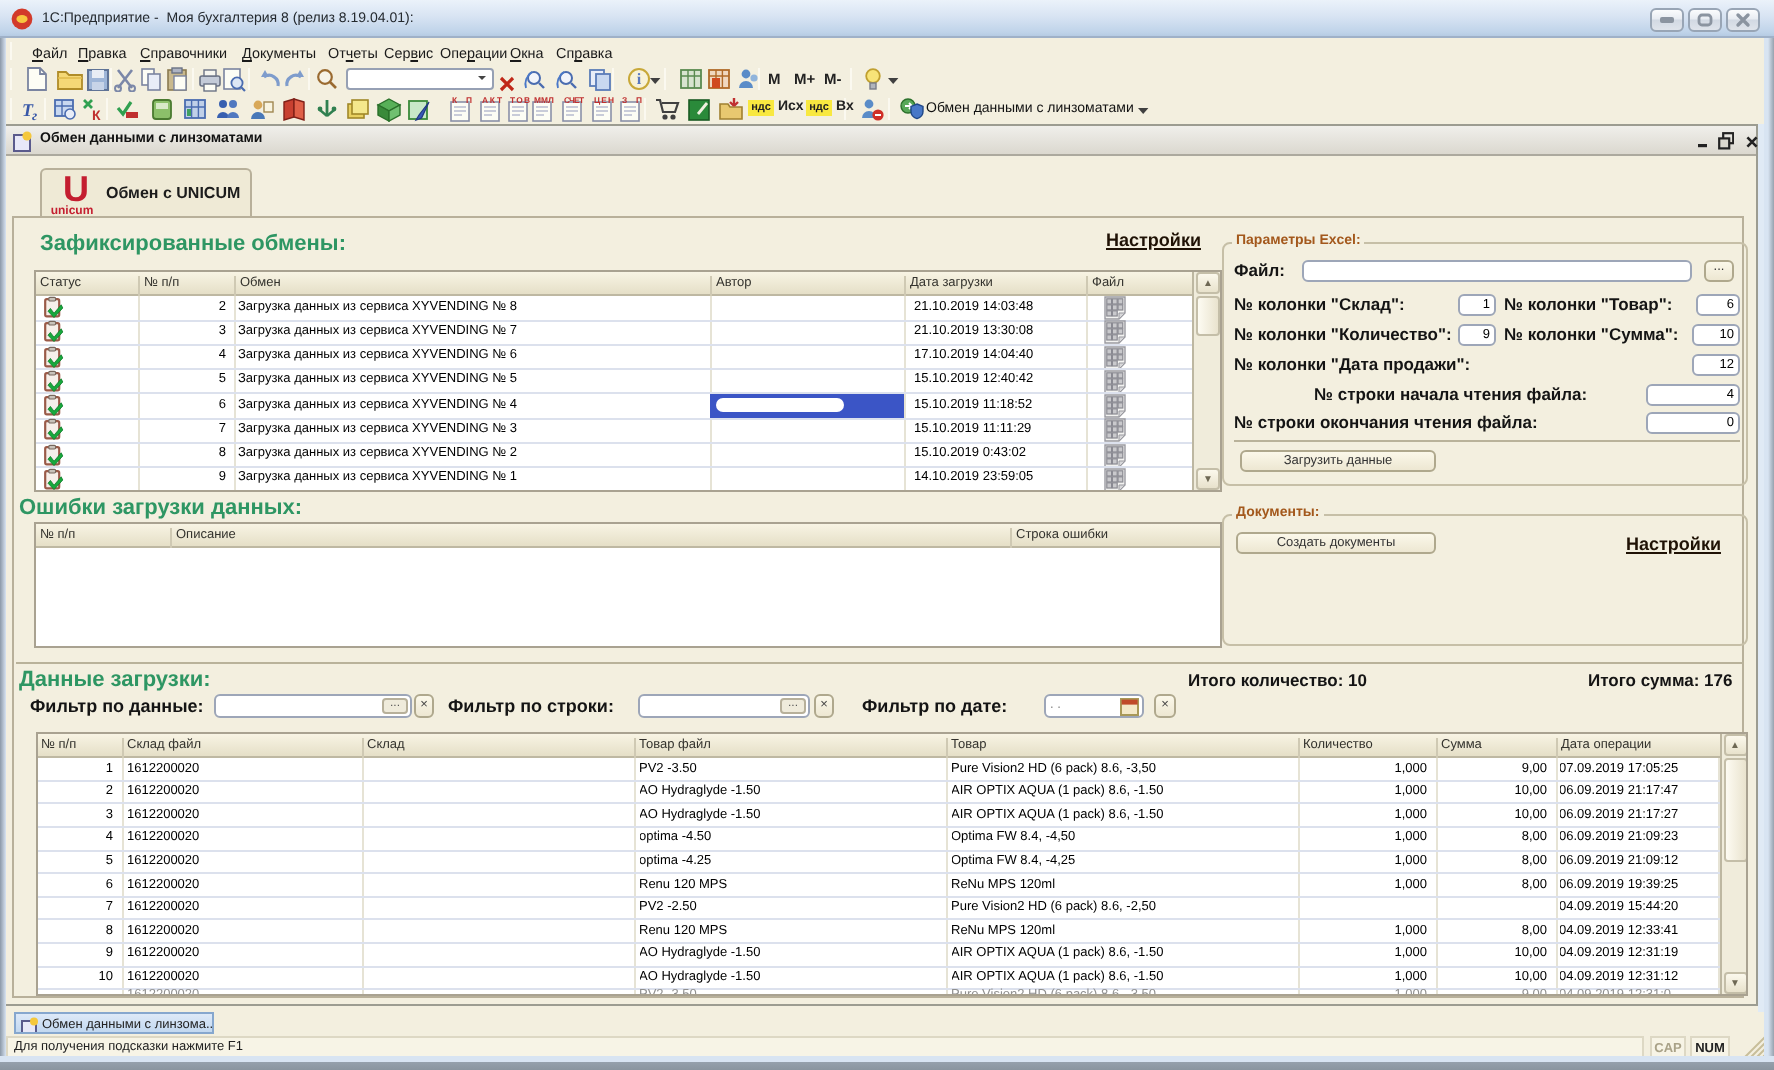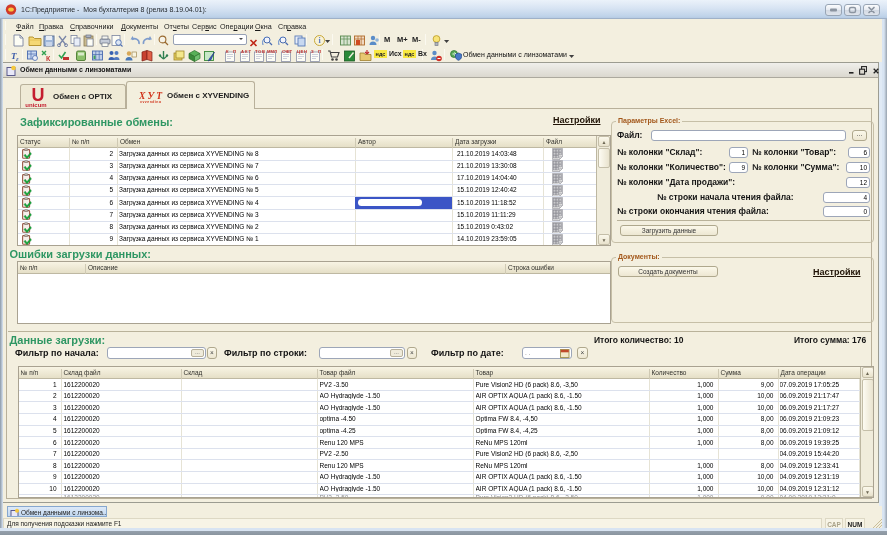--- a/index.html
+++ b/index.html
@@ -347,28 +347,21 @@
       </svg>
     <svg class="abs" style="left:870px;top:5px" width="6" height="6">
         <path d="M0.7 0.7 L5.3 5.3 M5.3 0.7 L0.7 5.3" stroke="#222" stroke-width="1.3"></path>
       </svg>
   </div>
   <div class="abs tab" id="tab1">
       <span style="position:absolute;left:4px;top:0px;"><svg width="26" height="23" viewBox="0 0 26 23">
           <text x="13" y="15.5" font-size="18" font-weight="bold" fill="#C41E30" text-anchor="middle">U</text>
           <text x="11" y="22" font-size="6" font-weight="bold" fill="#C41E30" text-anchor="middle">unicum</text>
         </svg></span>
-      <span style="position:absolute;left:32px;top:7px;">Обмен с OPTIX</span>
-    </div>
-  <div class="abs tab" id="tab2">
-      <span style="position:absolute;left:12px;top:8px;"><svg width="24" height="13" viewBox="0 0 24 13">
-          <text x="0" y="8.5" font-size="9.5" font-weight="bold" font-style="italic" fill="#D03018" font-family="Liberation Serif" textLength="23">ХУТ</text>
-          <text x="1" y="12.5" font-size="3.4" font-weight="bold" fill="#D03018" textLength="21">xyvending</text>
-        </svg></span>
-      <span style="position:absolute;left:40px;top:9px;">Обмен с XYVENDING</span>
+      <span style="position:absolute;left:32px;top:7px;">Обмен с UNICUM</span>
     </div>
   <div class="abs" id="pane">
 <span class="green" style="left:13px;top:7px;">Зафиксированные обмены:</span>
 <span class="link" style="left:546px;top:6px;">Настройки</span>
 <div class="grid" style="left:10px;top:25.5px;width:594px;height:111px;">
 <div class="ghead">
           <div style="left:0;width:51px;border-left:none">Статус</div>
           <div style="left:51px;width:48px">№ п/п</div>
           <div style="left:99px;width:238px">Обмен</div>
           <div style="left:337px;width:97px">Автор</div>
@@ -601,21 +594,21 @@
 <div class="ghead">
           <div style="left:0;width:67px;border-left:none">№ п/п</div>
           <div style="left:67px;width:420px">Описание</div>
           <div style="left:487px;width:105px">Строка ошибки</div>
         </div>
 </div>
 <div style="position:absolute;left:1px;top:222px;width:864px;height:1px;background:#B9B29A;"></div>
 <span class="green" style="left:2.5px;top:225px;">Данные загрузки:</span>
 <span class="lbl" style="left:587px;top:226px;">Итого количество: 10</span>
 <span class="lbl" style="left:787px;top:226px;">Итого сумма: 176</span>
-<span class="lbl" style="left:8px;top:238.5px;font-size:9px;">Фильтр по начала:</span>
+<span class="lbl" style="left:8px;top:238.5px;font-size:9px;">Фильтр по данные:</span>
 <span class="inp" style="left:100px;top:238px;width:99px;height:12px;">
         <span style="position:absolute;right:1px;top:1px;width:13px;height:8px;background:#EFEBDB;border:1px solid #B7B09A;border-radius:2px;font-size:6px;line-height:4px;color:#555;text-align:center;">...</span>
       </span>
 <span class="btn" style="left:200px;top:238px;width:10px;height:12px;line-height:10px;color:#444;">×</span>
 <span class="lbl" style="left:217px;top:238.5px;font-size:9px;">Фильтр по строки:</span>
 <span class="inp" style="left:312px;top:238px;width:86px;height:12px;">
         <span style="position:absolute;right:1px;top:1px;width:13px;height:8px;background:#EFEBDB;border:1px solid #B7B09A;border-radius:2px;font-size:6px;line-height:4px;color:#555;text-align:center;">...</span>
       </span>
 <span class="btn" style="left:400px;top:238px;width:10px;height:12px;line-height:10px;color:#444;">×</span>
 <span class="lbl" style="left:424px;top:238.5px;font-size:9px;">Фильтр по дате:</span>

